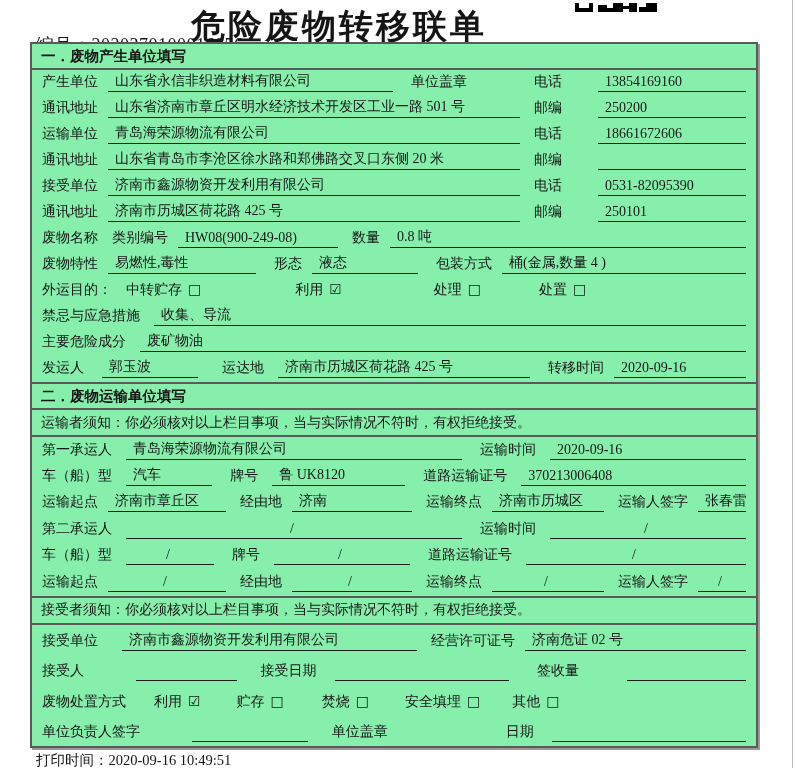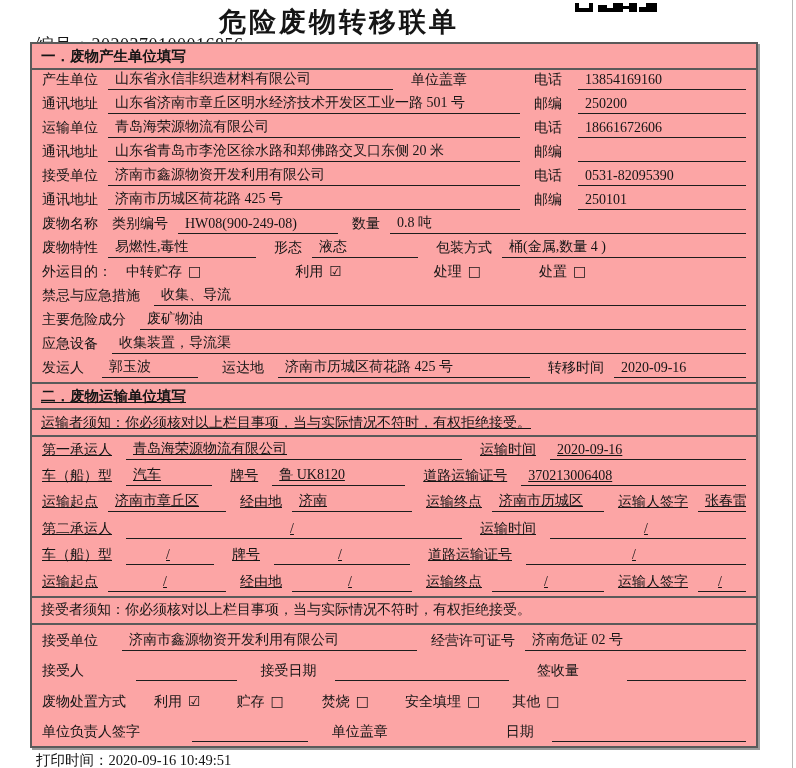--- a/index.html
+++ b/index.html
@@ -8,44 +8,44 @@
     font-family:"Liberation Serif","DejaVu Serif",serif;
     color:#151515; position:relative; overflow:hidden;
     font-size:14px;
   }
   .page-edge { position:absolute; top:0; bottom:0; right:3px; width:1px; background:#b9b9b9; }
 
   
   .hdr { position:absolute; left:30px; top:0; width:728px; height:40px; }
   .serial { position:absolute; left:6px; top:9px; font-size:18px; letter-spacing:.5px;margin-top:24px; }
   .doc-title { position:absolute; left:0; right:110px; top:4px; text-align:center;
-               font-size:27px; font-weight:900; letter-spacing:3px;
+               font-size:34px; font-weight:900; letter-spacing:3px;
                font-family:"Liberation Sans","DejaVu Sans",sans-serif; }
   .qr { position:absolute; left:545px; top:0; }
 
   
   .form { position:absolute; left:30px; top:42px; width:728px; height:706px;
           border:2px solid #5a5a5a; box-shadow:2px 2px 0 #9a9a9a;
-          display:flex; flex-direction:column; background:#fca5a5; }
+          display:flex; flex-direction:column; background:#86efac; }
   .section { display:flex; flex-direction:column; }
   .sec1 { height:340px; }
-  .sec2 { height:215px; border-top:2px solid #5a5a5a;text-decoration:underline; }
+  .sec2 { height:215px; border-top:2px solid #5a5a5a; }
   .sec3 { height:151px; border-top:2px solid #5a5a5a; }
   .sec-header { height:26px; flex:none; display:flex; align-items:center;
                 padding:0 9px; font-weight:bold; font-size:14.5px;
                 border-bottom:2px solid #5a5a5a;
                 font-family:"Liberation Sans","DejaVu Sans",sans-serif; }
   .notice { height:27px; flex:none; display:flex; align-items:center; padding:12px 9px;
             border-bottom:2px solid #5a5a5a; }
   .row { flex:1; display:flex; align-items:flex-end; padding:0 10px 4px 10px; }
   .lbl { white-space:nowrap; padding-bottom:1px; }
   .u { border-bottom:1px solid #1d1d1d; padding:0 4px 1px 7px; min-height:18px;
        white-space:nowrap; overflow:hidden; }
   .grow { flex:1; }
-  .rightcol { width:212px; flex:none; display:flex; align-items:flex-end; }
+  .rightcol { width:212px; flex:none; display:flex; align-items:flex-end;gap:20px; }
   .leftcol { flex:1; display:flex; align-items:flex-end; min-width:0; }
   .gap8 { margin-left:8px; } .gap10 { margin-left:10px; } .gap14 { margin-left:14px; }
   .gap18 { margin-left:18px; } .gap24 { margin-left:24px; }
   .ctr { text-align:center; padding-left:0; }
   .opt { white-space:nowrap; padding-bottom:1px;text-align:center; }
   .box { font-family:"DejaVu Sans",sans-serif; font-size:14px; padding-left:6px; }
 
   
   .w-producer{ width:285px; } .w-wname{ width:213px; } .w-cat{ width:160px; }
   .w-chars{ width:148px; } .w-form{ width:106px; }
@@ -178,24 +178,20 @@
     <div class="row">
       <span class="lbl">禁忌与应急措施</span>
       <span class="u grow gap14">收集、导流</span>
     </div>
 
     <div class="row">
       <span class="lbl">主要危险成分</span>
       <span class="u grow gap14">废矿物油</span>
     </div>
 
-    <div class="row">
-      <span class="lbl">应急设备</span>
-      <span class="u grow gap14">收集装置，导流渠</span>
-    </div>
 
     <div class="row">
       <span class="lbl">发运人</span>
       <span class="u w-shipper gap18">郭玉波</span>
       <span class="lbl gap24">运达地</span>
       <span class="u w-dest gap14">济南市历城区荷花路 425 号</span>
       <span class="lbl gap18">转移时间</span>
       <span class="u grow gap10">2020-09-16</span>
     </div>
   </div>

